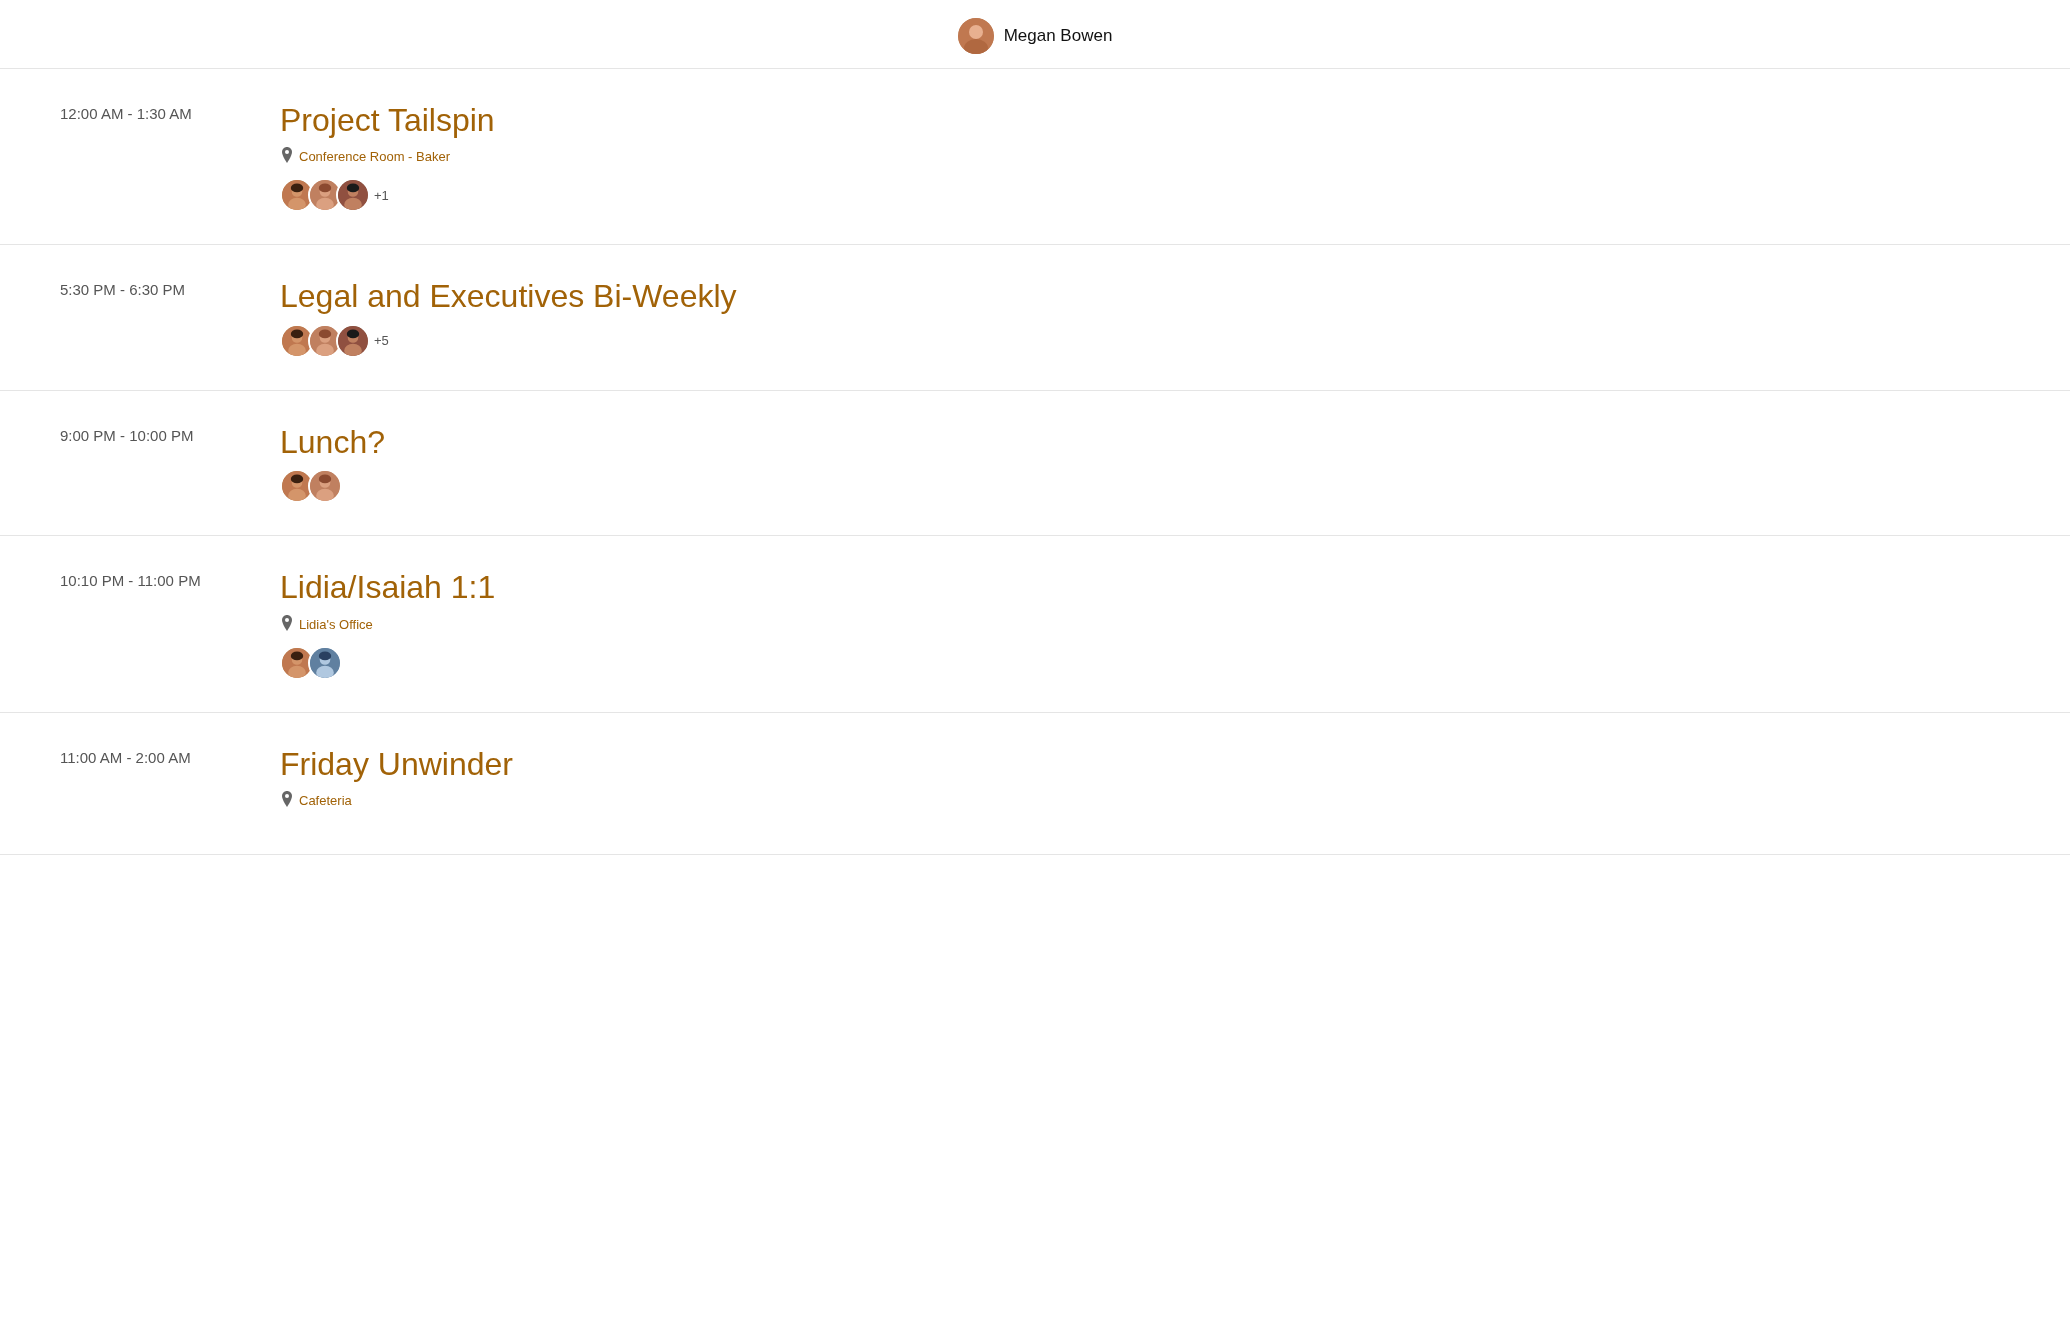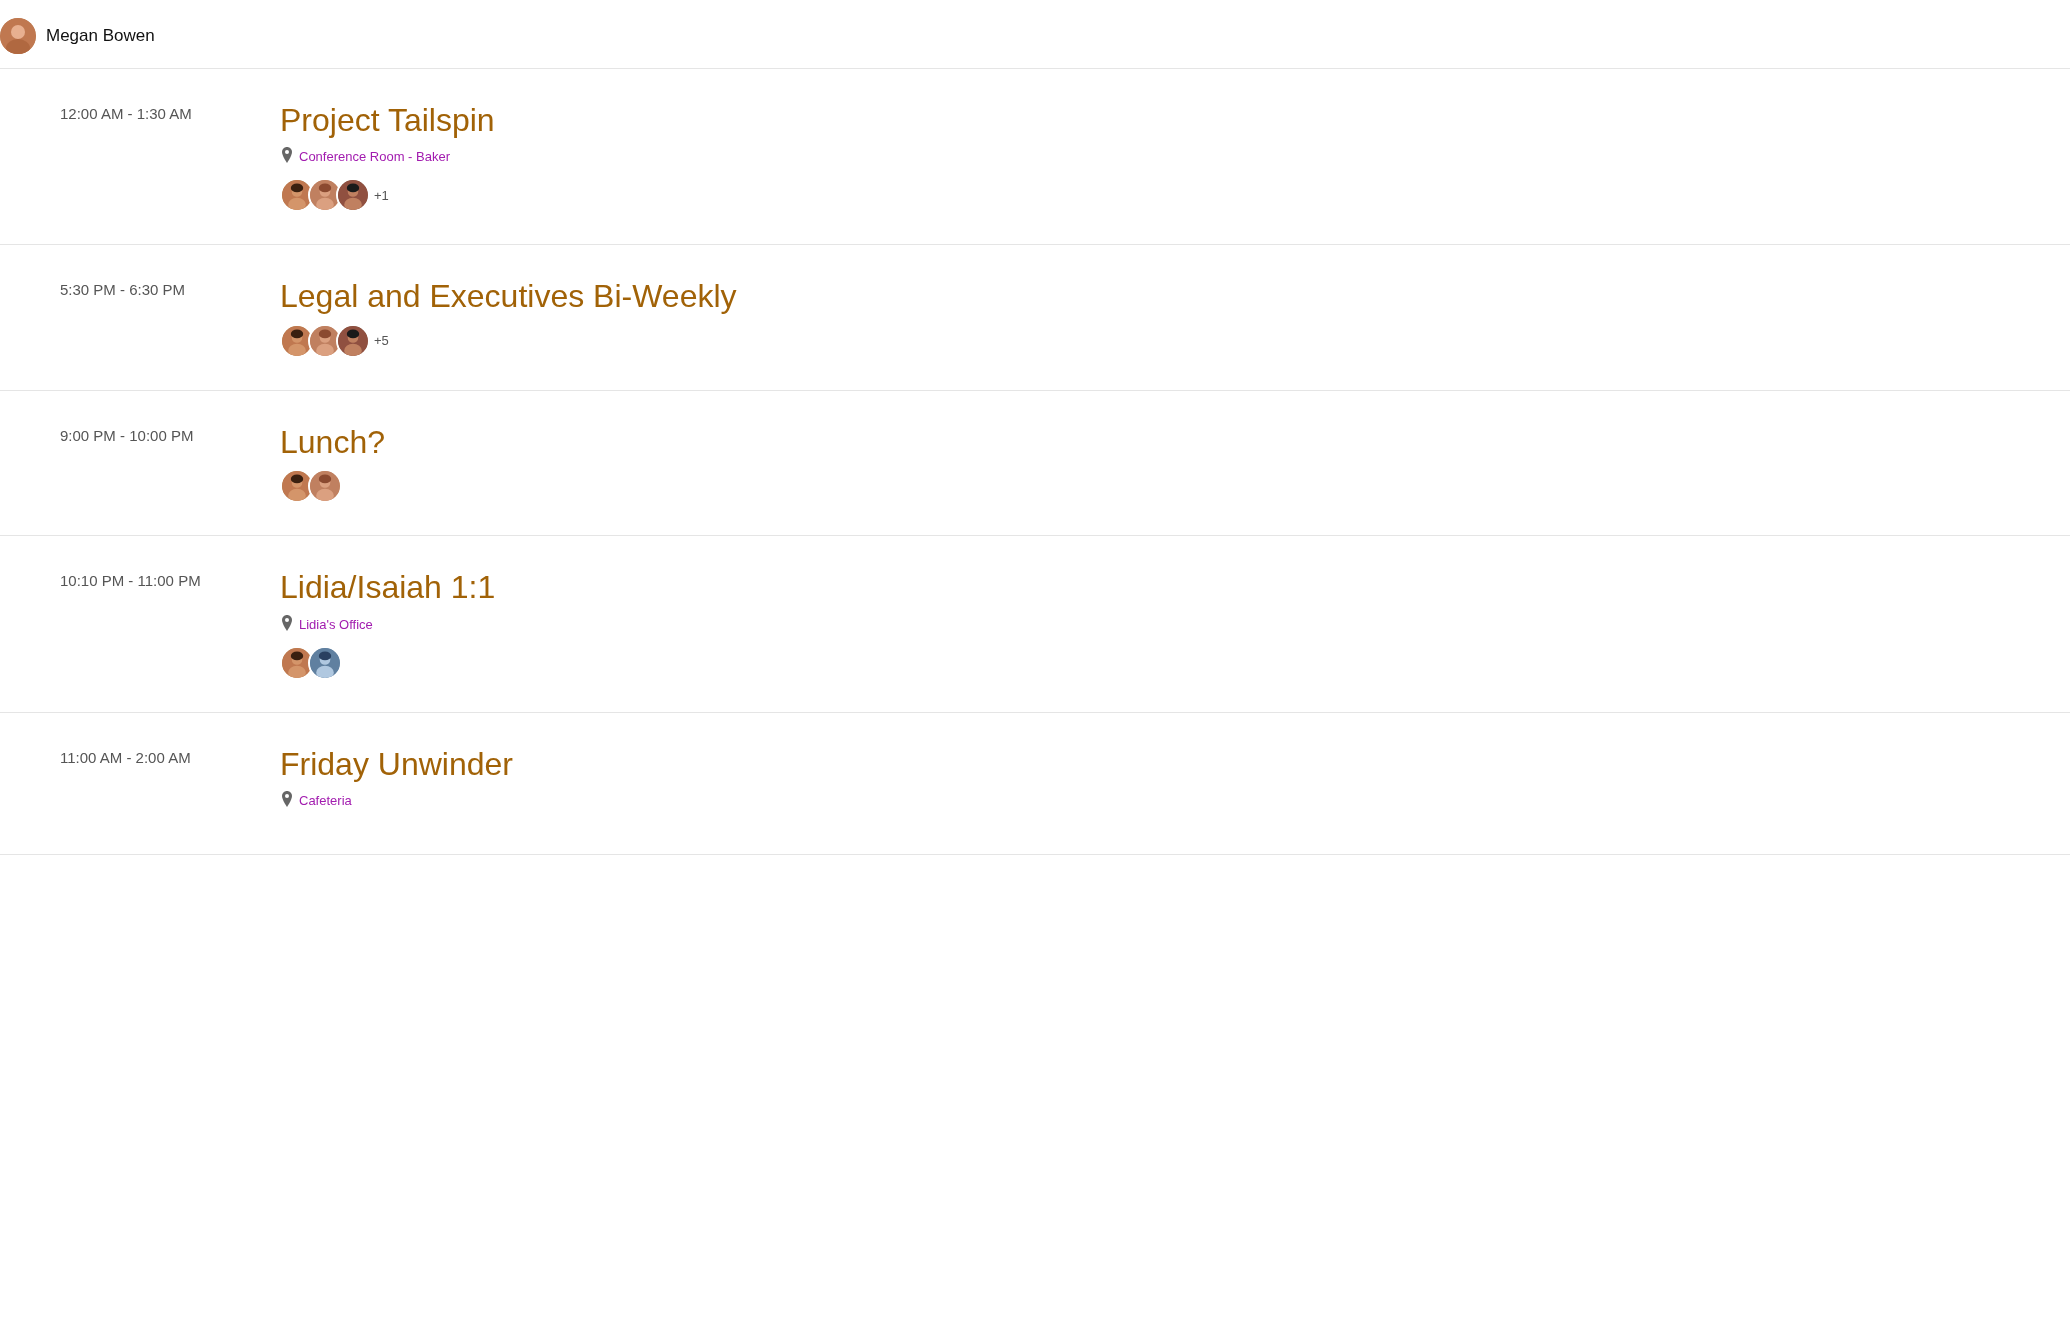--- a/index.html
+++ b/index.html
@@ -5,21 +5,21 @@
     * { box-sizing: border-box; margin: 0; padding: 0; }
     body {
       font-family: 'Segoe UI', -apple-system, BlinkMacSystemFont, sans-serif;
       background: #fff;
       color: #333;
       width: 2070px;
       min-height: 1324px;
     }
     .header {
       display: flex;
-      justify-content: flex-start;
+      justify-content: center;
       align-items: center;
       padding: 18px 0 14px 0;
       border-bottom: 1px solid #e5e5e5;
       gap: 10px;
     }
     .header-avatar {
       width: 36px;
       height: 36px;
       border-radius: 50%;
       background: #c0845a;
@@ -62,21 +62,21 @@
       font-weight: 300;
       color: #a16207;
       margin-bottom: 8px;
       line-height: 1.2;
     }
     .event-location {
       display: flex;
       align-items: center;
       gap: 5px;
       font-size: 13px;
-      color: #a21caf;
+      color: #a16207;
       margin-bottom: 12px;
     }
     .avatars {
       display: flex;
       align-items: center;
       gap: -4px;
     }
     .avatar-circle {
       width: 34px;
       height: 34px;

